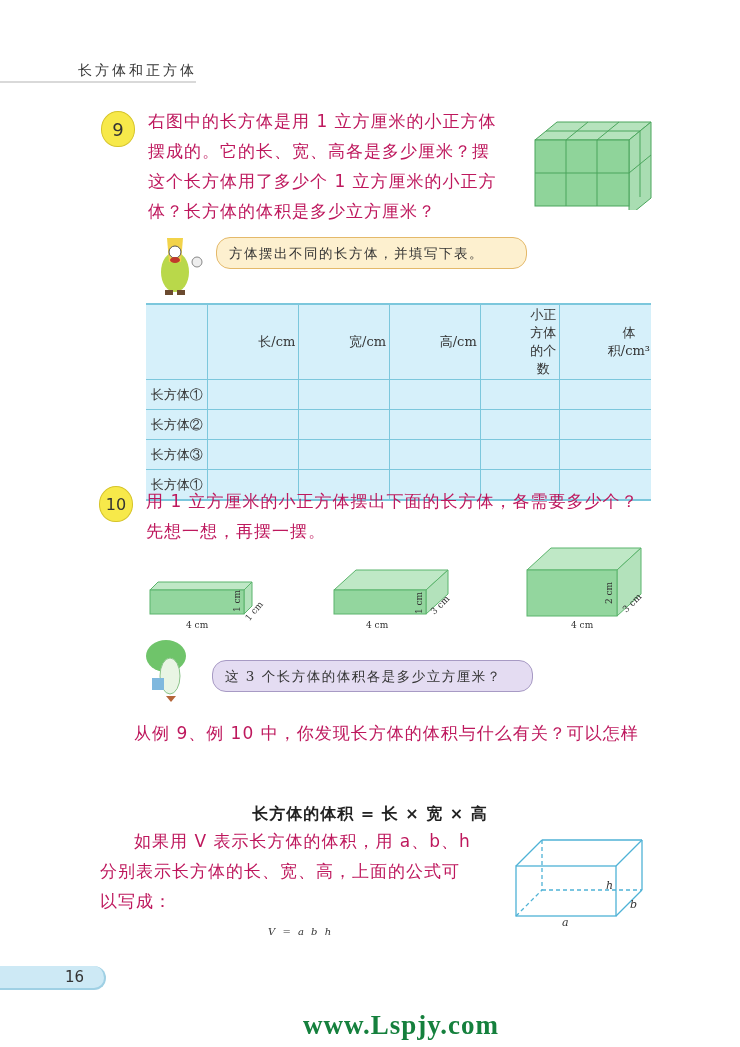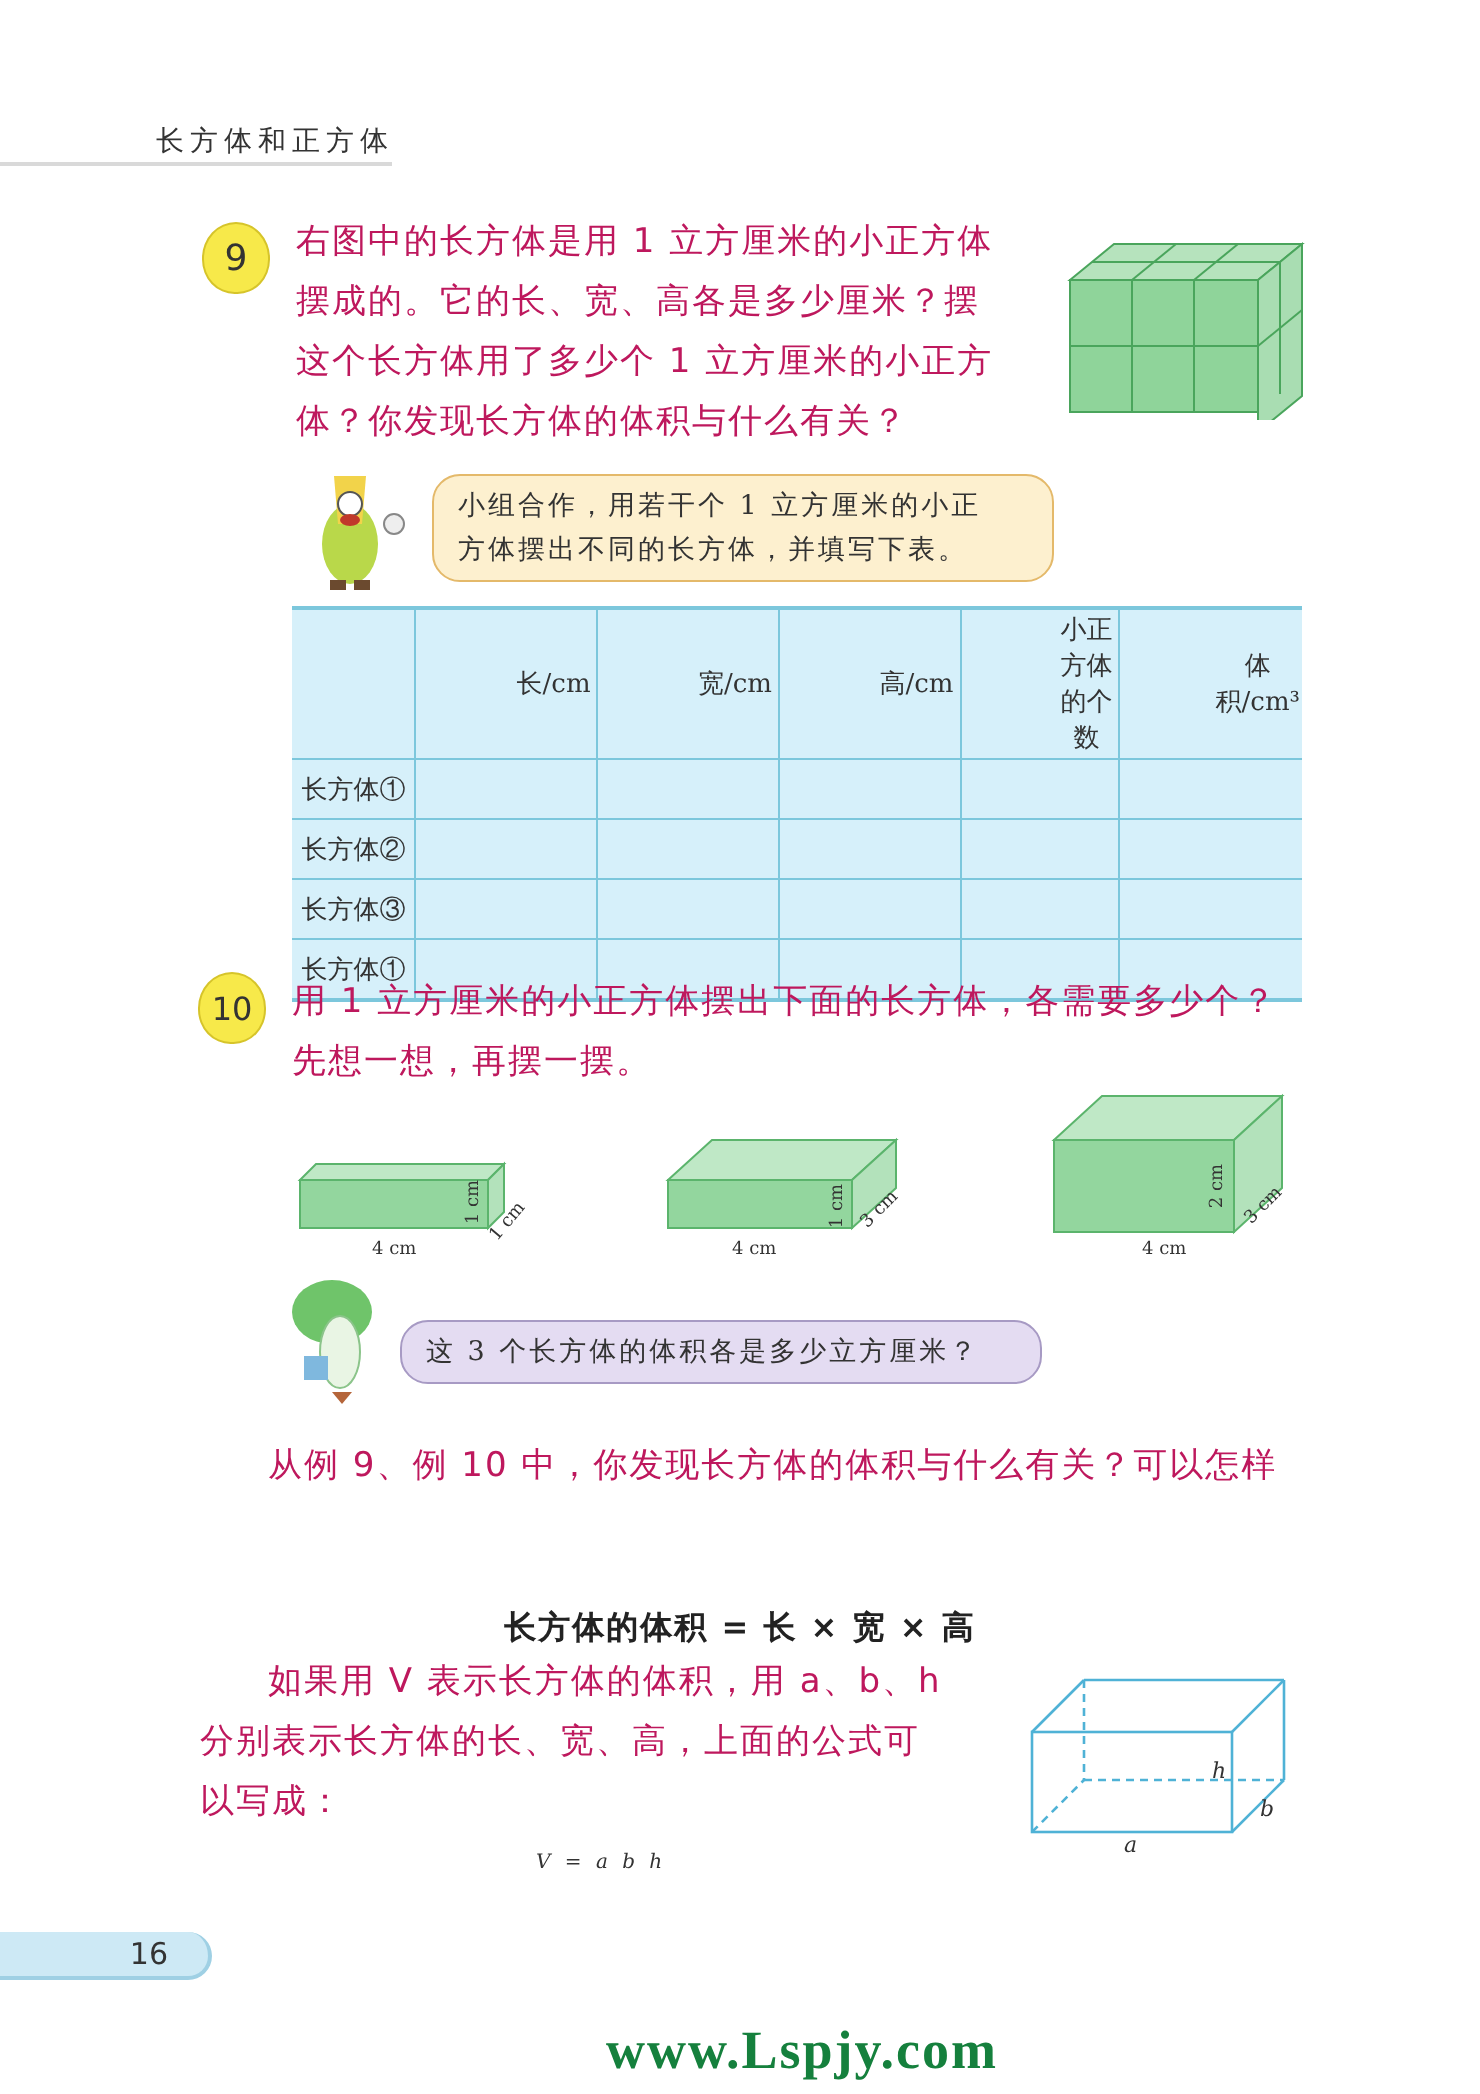--- a/index.html
+++ b/index.html
@@ -35,21 +35,21 @@
 <div class="abs header-title">长方体和正方体</div>
 <div class="abs header-rule"></div>
 
 <div class="abs badge" style="left:101px;top:111px;">
   <span>9</span>
 </div>
 <div class="abs q-text" style="left:148px;top:106px;width:380px;">
   <div>右图中的长方体是用 1 立方厘米的小正方体</div>
   <div>摆成的。它的长、宽、高各是多少厘米？摆</div>
   <div>这个长方体用了多少个 1 立方厘米的小正方</div>
-  <div>体？你发现长方体的体积与什么有关？</div>
+  <div>体？长方体的体积是多少立方厘米？</div>
 </div>
 
 <svg class="abs" style="left:525px;top:118px;" width="130" height="92">
   <polygon points="10,22 32,4 126,4 104,22" fill="#b6e3bd" stroke="#4aa55c" stroke-width="1"></polygon>
   <polygon points="104,22 126,4 126,80 104,98" fill="#a9ddb2" stroke="#4aa55c" stroke-width="1"></polygon>
   <rect x="10" y="22" width="94" height="66" fill="#8fd49a" stroke="#4aa55c" stroke-width="1"></rect>
   <line x1="41" y1="22" x2="41" y2="88" stroke="#4aa55c"></line>
   <line x1="72" y1="22" x2="72" y2="88" stroke="#4aa55c"></line>
   <line x1="10" y1="55" x2="104" y2="55" stroke="#4aa55c"></line>
   <line x1="21" y1="13" x2="115" y2="13" stroke="#4aa55c"></line>
@@ -62,21 +62,20 @@
 <svg class="abs" style="left:145px;top:232px;" width="62" height="66">
   <ellipse cx="30" cy="40" rx="14" ry="20" fill="#b9d84a"></ellipse>
   <polygon points="22,6 38,6 36,30 24,30" fill="#f2d34a"></polygon>
   <circle cx="30" cy="20" r="6" fill="#fff" stroke="#555"></circle>
   <ellipse cx="30" cy="28" rx="5" ry="3" fill="#c0392b"></ellipse>
   <rect x="20" y="58" width="8" height="5" fill="#6b4a2f"></rect>
   <rect x="32" y="58" width="8" height="5" fill="#6b4a2f"></rect>
   <circle cx="52" cy="30" r="5" fill="#eee" stroke="#888"></circle>
 </svg>
 <div class="abs bubble bubble-yellow" style="left:216px;top:237px;width:285px;">
-  <div>小组合作，用若干个 1 立方厘米的小正</div>
   <div>方体摆出不同的长方体，并填写下表。</div>
 </div>
 
 <table class="abs data" style="left:146px;top:303px;width:505px;">
   <tbody>
       <tr>
     <th style="width:90px;"></th>
     <th style="width:64px;">长/cm</th>
     <th style="width:64px;">宽/cm</th>
     <th style="width:64px;">高/cm</th>
@@ -152,21 +151,21 @@
 <div class="abs cm-label" style="left:571px;top:620px;">4 cm</div>
 <div class="abs cm-label" style="left:598px;top:588px;transform:rotate(-90deg);">2 cm</div>
 <div class="abs cm-label" style="left:621px;top:598px;transform:rotate(-45deg);">3 cm</div>
 
 <svg class="abs" style="left:140px;top:636px;" width="60" height="68">
   <ellipse cx="26" cy="20" rx="20" ry="16" fill="#6fc46a"></ellipse>
   <ellipse cx="30" cy="40" rx="10" ry="18" fill="#e9f5e4" stroke="#8bc48a"></ellipse>
   <rect x="12" y="42" width="12" height="12" fill="#7fb8de"></rect>
   <polygon points="26,60 36,60 31,66" fill="#b5653a"></polygon>
 </svg>
-<div class="abs bubble bubble-purple" style="left:200px;top:660px;width:295px;">
+<div class="abs bubble bubble-purple" style="left:212px;top:660px;width:295px;">
   <div>这 3 个长方体的体积各是多少立方厘米？</div>
 </div>
 
 <div class="abs q-text" style="left:100px;top:718px;width:570px;">
   <div style="text-indent:34px;">从例 9、例 10 中，你发现长方体的体积与什么有关？可以怎样</div>
 </div>
 
 <div class="abs formula" style="left:0;top:790px;width:740px;text-align:center;margin-top:14px;">长方体的体积 = 长 × 宽 × 高</div>
 
 <div class="abs q-text" style="left:100px;top:826px;width:380px;">

